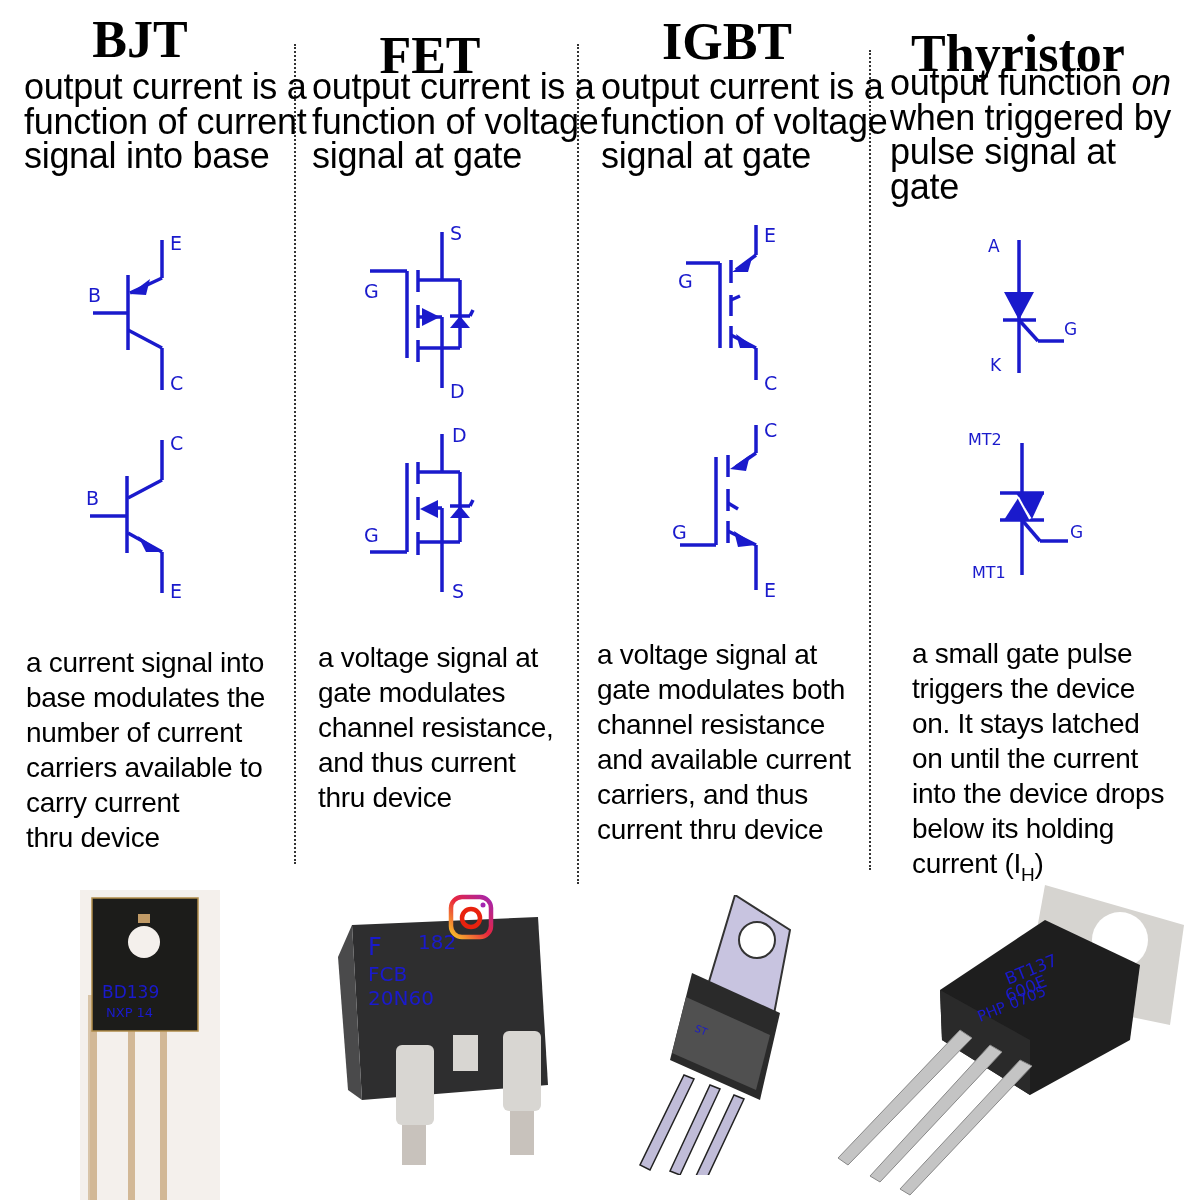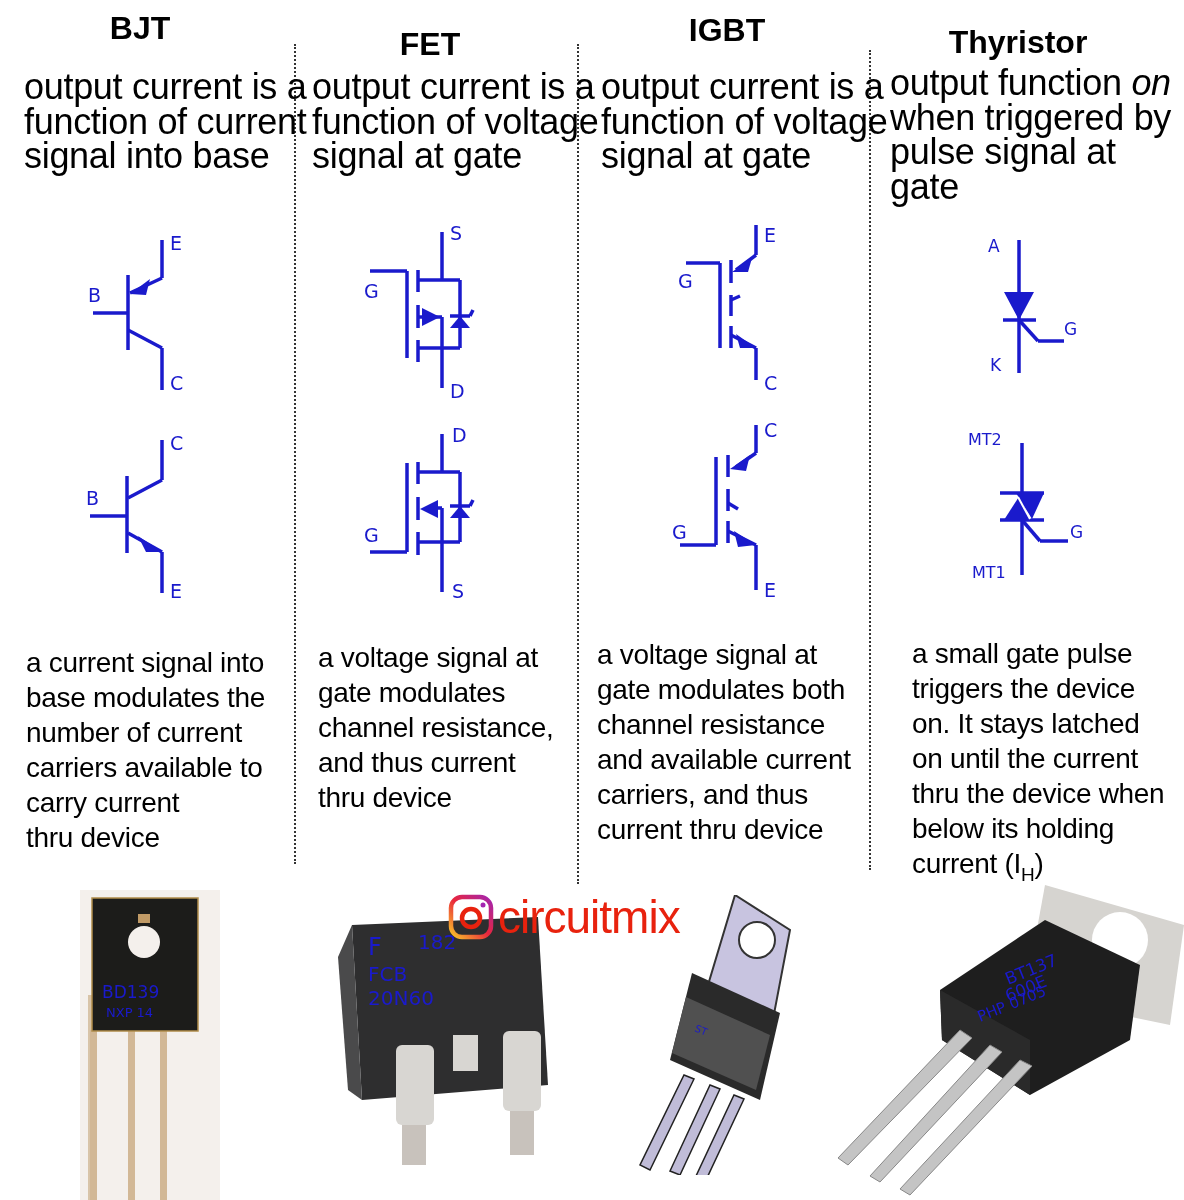--- a/index.html
+++ b/index.html
@@ -1,18 +1,18 @@
 <!DOCTYPE html>
 <html><head>
 <meta charset="utf-8">
 <style>
   html, body { margin: 0; padding: 0; background: #ffffff; }
   body { width: 1184px; height: 1200px; position: relative; overflow: hidden;
          font-family: "Liberation Sans", "DejaVu Sans", sans-serif; color: #000; }
-  .title { position: absolute; font-weight: bold; font-size: 32px; text-align: center; letter-spacing: 0px; }
+  .title { position: absolute; font-weight: bold; font-size: 52px; text-align: center; letter-spacing: 0px; font-family: Liberation Serif, serif; }
   .desc { position: absolute; font-size: 36px; line-height: 34.5px; white-space: pre-line; letter-spacing: -0.3px; }
   .desc2 { position: absolute; font-size: 28px; line-height: 35px; white-space: pre-line; letter-spacing: -0.3px; }
   .divider { position: absolute; width: 0; border-left: 2px dotted #333; }
   svg.sym { position: absolute; overflow: visible; }
   svg text { font-family: "DejaVu Sans", sans-serif; fill: #1a1acc; }
   .photo { position: absolute; }
   .brand { position: absolute; left: 448px; top: 892px; height: 50px; display: flex; align-items: center; }
   .brand-text { color: #e8220e; font-size: 46px; font-family: "Liberation Sans", sans-serif; letter-spacing: -1px; line-height: 1; }
   .sub { font-size: 19px; vertical-align: -8px; }
 </style>
@@ -200,21 +200,21 @@
 <div class="desc2" style="left:597px; top:637px;">a voltage signal at
 gate modulates both
 channel resistance
 and available current
 carriers, and thus
 current thru device</div>
 <div class="desc2" style="left:912px; top:636px;"><span>a small gate pulse
 triggers the device
 on.  It stays latched
 on until the current
-thru the device when
+into the device drops
 below its holding
 current (I</span><span class="sub">H</span><span>)</span></div>
 
 <svg class="photo" width="140" height="310" style="left:80px; top:890px;" viewBox="0 0 140 310">
   <rect x="0" y="0" width="140" height="310" fill="#f4f0ec"></rect>
   <rect x="8" y="105" width="6" height="205" fill="#d8c4a8"></rect>
   <rect x="48" y="140" width="7" height="170" fill="#d2b896"></rect>
   <rect x="80" y="140" width="7" height="170" fill="#d2b896"></rect>
   <rect x="10" y="140" width="7" height="170" fill="#d2b896"></rect>
   <rect x="33" y="140" width="7" height="170" fill="#e6d8c2" opacity="0"></rect>
@@ -273,14 +273,13 @@
       <linearGradient id="ig" x1="0" y1="1" x2="1" y2="0">
         <stop offset="0" stop-color="#f9c52a"></stop>
         <stop offset="0.5" stop-color="#e9263c"></stop>
         <stop offset="1" stop-color="#a324b0"></stop>
       </linearGradient>
     </defs>
     <rect x="3" y="3" width="40" height="40" rx="11" fill="none" stroke="url(#ig)" stroke-width="4.5"></rect>
     <circle cx="23" cy="24" r="9" fill="none" stroke="#e8220e" stroke-width="4.5"></circle>
     <circle cx="35" cy="11" r="2.5" fill="#a324b0"></circle>
   </svg>
-  <span class="brand-text" style="margin-left:4px;">circuitmix</span>
 </div>
 
 </body></html>

